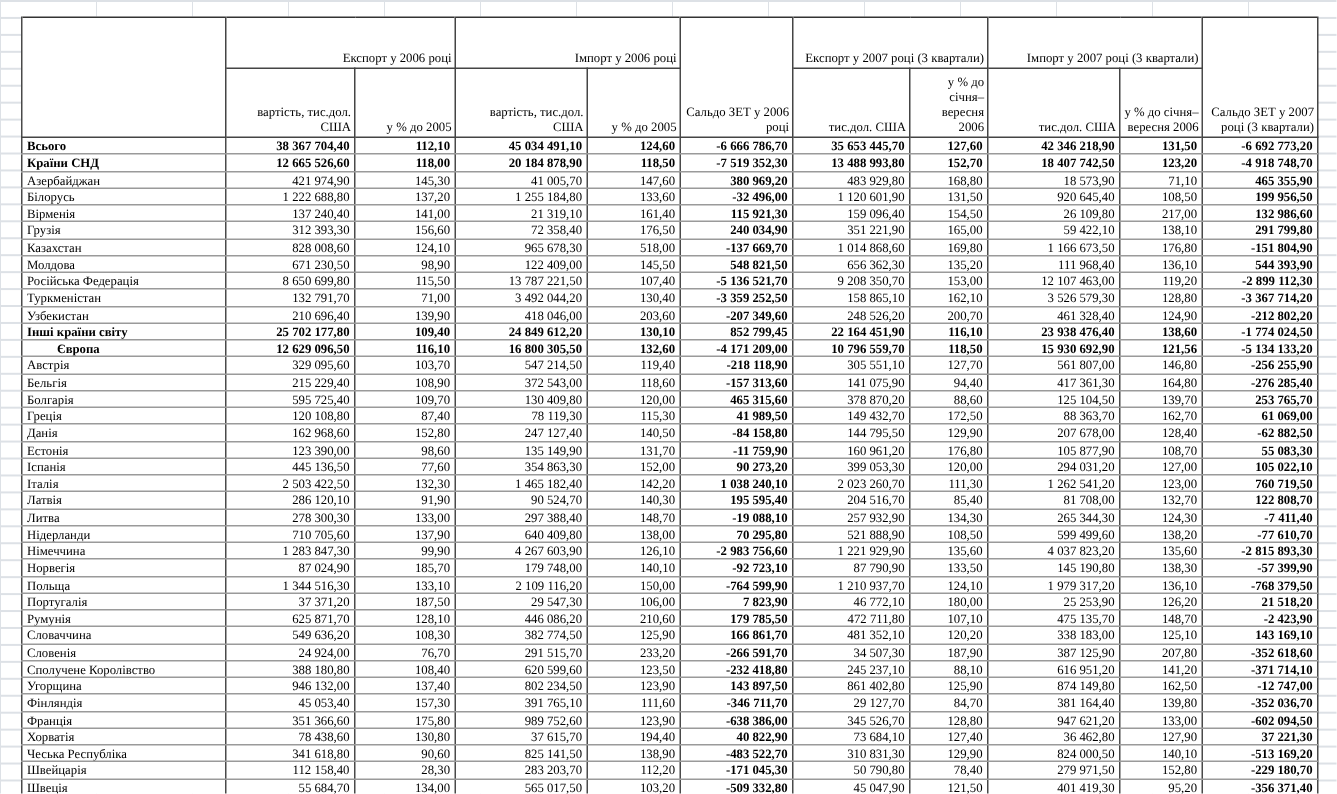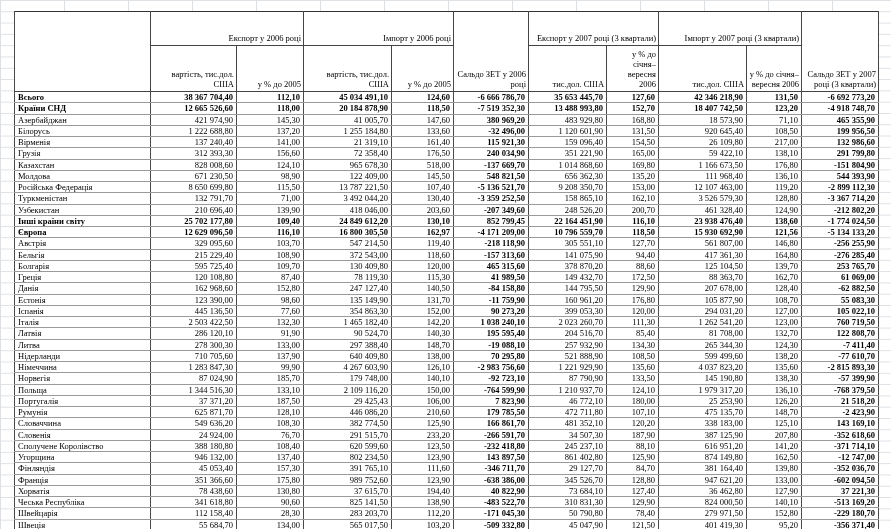--- a/index.html
+++ b/index.html
@@ -30,21 +30,21 @@
   table{border:1px solid #333;}
   thead th{
     border-bottom:1px solid #444;border-right:1px solid #444;
     text-align:right;vertical-align:bottom;
     white-space:normal;padding:1px 2px 2px 2px;font-weight:400;
   }
   thead tr.h1 th{height:30px;}
   thead tr.h2 th{height:42px;}
   tbody tr{height:11.26px;}
   tbody td.name{text-align:left;padding-left:3px;}
-  tbody td.name.indent{padding-left:3px;margin-left:24px;}
+  tbody td.name.indent{padding-left:23px;margin-left:24px;}
   tbody td.num{text-align:right;padding-right:3px;}
   tbody tr.bold td{font-weight:700;}
   tbody td:nth-child(6),tbody td:nth-child(11){font-weight:700;}
 </style>
 </head>
 <body>
 
 <div class="table-wrap">
   <table>
     <colgroup>
@@ -236,21 +236,21 @@
           <td class="num">116,10</td>
           <td class="num">23 938 476,40</td>
           <td class="num">138,60</td>
           <td class="num">-1 774 024,50</td>
         </tr>
         <tr class="bold">
           <td class="name indent">Європа</td>
           <td class="num">12 629 096,50</td>
           <td class="num">116,10</td>
           <td class="num">16 800 305,50</td>
-          <td class="num">162,97</td>
+          <td class="num">132,60</td>
           <td class="num">-4 171 209,00</td>
           <td class="num">10 796 559,70</td>
           <td class="num">118,50</td>
           <td class="num">15 930 692,90</td>
           <td class="num">121,56</td>
           <td class="num">-5 134 133,20</td>
         </tr>
         <tr>
           <td class="name">Австрія</td>
           <td class="num">329 095,60</td>
@@ -430,21 +430,21 @@
           <td class="num">1 210 937,70</td>
           <td class="num">124,10</td>
           <td class="num">1 979 317,20</td>
           <td class="num">136,10</td>
           <td class="num">-768 379,50</td>
         </tr>
         <tr>
           <td class="name">Португалія</td>
           <td class="num">37 371,20</td>
           <td class="num">187,50</td>
-          <td class="num">29 425,43</td>
+          <td class="num">29 547,30</td>
           <td class="num">106,00</td>
           <td class="num">7 823,90</td>
           <td class="num">46 772,10</td>
           <td class="num">180,00</td>
           <td class="num">25 253,90</td>
           <td class="num">126,20</td>
           <td class="num">21 518,20</td>
         </tr>
         <tr>
           <td class="name">Румунія</td>

